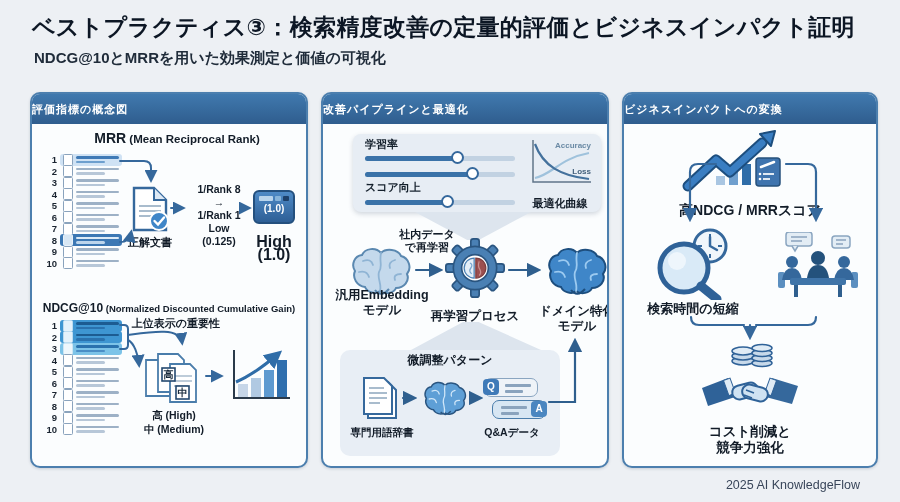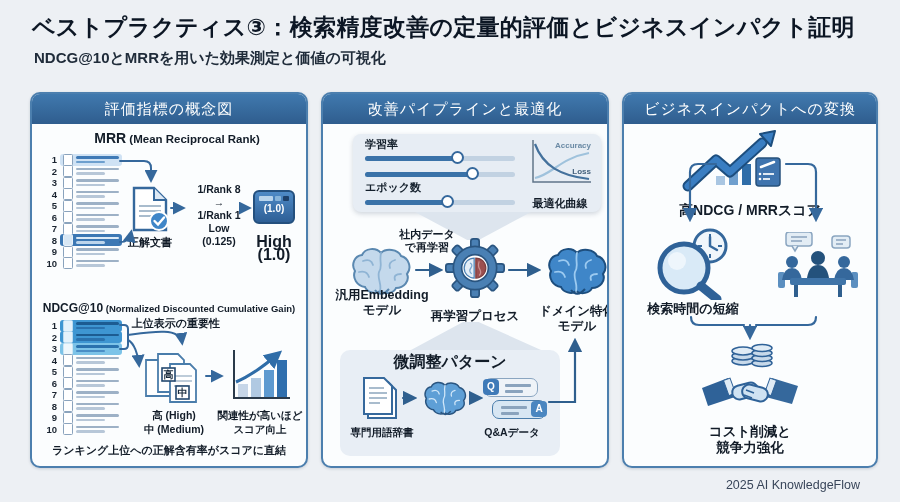--- a/index.html
+++ b/index.html
@@ -4,21 +4,21 @@
 <style>
   html,body{margin:0;padding:0}
   body{width:900px;height:502px;background:#edf0f4;position:relative;overflow:hidden;
        font-family:"Liberation Sans","DejaVu Sans",sans-serif;color:#15202c}
   .title{position:absolute;left:32px;top:12px;font-size:23px;font-weight:700;color:#0c1624;letter-spacing:.3px}
   .subtitle{position:absolute;left:34px;top:49px;font-size:15px;font-weight:700;color:#202c3a}
   .panels{position:absolute;left:30px;top:92px;display:flex;gap:13px}
   .panel{background:#fbfdfe;border:2px solid #4c7fae;border-radius:10px;height:372px;overflow:hidden;
          box-shadow:0 1px 3px rgba(30,50,80,.18)}
   .p1{width:274px}.p2{width:284px}.p3{width:252px}
-  .phead{height:30px;line-height:30px;text-align:center;color:#fff;font-weight:400;font-size:15px;
+  .phead{height:30px;line-height:30px;color:#fff;font-weight:700;font-size:11px;
          letter-spacing:1px;background:linear-gradient(#4079ae,#2f5d8e)}
   .pbody{position:relative;height:342px}
   .abs{position:absolute}
   .lab{position:absolute;text-align:center;font-weight:700;color:#121c28}
   .ov{position:absolute;inset:0;pointer-events:none}
   
   .rlist{position:absolute;display:flex;flex-direction:column}
   .rrow{display:flex;align-items:center;gap:3px;height:11.5px}
   .rnum{width:15px;text-align:right;font-size:9.5px;font-weight:700;color:#1a2430}
   .rbar{display:flex;align-items:center;gap:3px;width:56px;padding:1px 3px;border-radius:3px;height:10px}
@@ -342,26 +342,21 @@
               <path d="M0 0 L10 5 L0 10 Z" fill="#2f6da8"></path>
             </marker>
           </defs>
         <rect x="10" y="36" width="10" height="14" fill="#c6d6e8"></rect>
         <rect x="23" y="30" width="10" height="20" fill="#b0c9e2"></rect>
         <rect x="36" y="22" width="10" height="28" fill="#5e9ad0"></rect>
         <rect x="49" y="12" width="10" height="38" fill="#2f6fae"></rect>
         <path d="M6 2 V50 H62" fill="none" stroke="#2a3a4a" stroke-width="2"></path>
         <path d="M8 34 C 22 28 36 18 50 6" fill="none" stroke="#2f6da8" stroke-width="3" marker-end="url(#ah4)"></path>
       </svg>
-      <div class="lab" style="left:182px;width:92px;top:284px;font-size:10.5px;line-height:14px">
-        <div>関連性が高いほど</div>
-        <div>スコア向上</div>
-      </div>
-
-      <div class="lab" style="left:0;right:0;top:319px;font-size:11px">ランキング上位への正解含有率がスコアに直結</div>
+
 
       <svg class="ov" viewBox="0 0 274 342">
         <defs>
             <marker id="ah1" viewBox="0 0 10 10" refX="7" refY="5" markerWidth="6.5" markerHeight="6.5" orient="auto">
               <path d="M0 0 L10 5 L0 10 Z" fill="#35689c"></path>
             </marker>
           </defs>
         <g fill="none" stroke="#35689c" stroke-width="2" stroke-linecap="round">
           <path d="M88 37 H112 Q119 37 119 44 V55" marker-end="url(#ah1)"></path>
           <path d="M88 118 C96 118 98 114 99 109" marker-end="url(#ah1)"></path>
@@ -382,21 +377,21 @@
       <div class="tcard">
         <div class="slabel" style="left:12px;top:3px">学習率</div>
         <div class="track" style="left:12px;top:22px">
             <div class="fill" style="width:62%"></div>
             <div class="knob" style="left:62%"></div>
           </div>
         <div class="track" style="left:12px;top:38px">
             <div class="fill" style="width:72%"></div>
             <div class="knob" style="left:72%"></div>
           </div>
-        <div class="slabel" style="left:12px;top:46px">エポック数</div>
+        <div class="slabel" style="left:12px;top:46px">スコア向上</div>
         <div class="track" style="left:12px;top:66px">
             <div class="fill" style="width:55%"></div>
             <div class="knob" style="left:55%"></div>
           </div>
         <svg class="abs" style="left:172px;top:4px" width="70" height="52" viewBox="0 0 70 52">
           <path d="M8 2 V44 H66" fill="none" stroke="#607489" stroke-width="1.5"></path>
           <path d="M10 40 C 26 37 36 20 64 15" fill="none" stroke="#9fc2dc" stroke-width="2.2"></path>
           <path d="M10 6 C 18 28 36 38 64 41" fill="none" stroke="#44719c" stroke-width="2.2"></path>
           <text x="66" y="10" text-anchor="end" font-size="8" font-weight="bold" fill="#6b8aa5">Accuracy</text>
           <text x="66" y="36" text-anchor="end" font-size="8" font-weight="bold" fill="#44617c">Loss</text>
@@ -442,21 +437,21 @@
         <div>汎用Embedding</div>
         <div>モデル</div>
       </div>
       <div class="lab" style="left:98px;width:108px;top:184px;font-size:12.5px">再学習プロセス</div>
       <div class="lab" style="left:212px;width:84px;top:180px;font-size:12.5px;line-height:15px">
         <div>ドメイン特化</div>
         <div>モデル</div>
       </div>
 
       <div class="ftcard">
-        <div class="lab" style="left:0;right:0;top:2px;font-size:16px">微調整パターン</div>
+        <div class="lab" style="left:0;right:0;top:2px;font-size:12px">微調整パターン</div>
         <svg class="abs" style="left:22px;top:26px" width="40" height="46" viewBox="0 0 40 46">
           <path d="M6 6 H26 L34 14 V42 H6 Z" fill="#fff" stroke="#35689c" stroke-width="2"></path>
           <path d="M2 2 H22 L30 10 V38 H2 Z" fill="#fff" stroke="#35689c" stroke-width="2"></path>
           <path d="M7 12 H22 M7 17 H25 M7 22 H25 M7 27 H18" stroke="#a9bccd" stroke-width="1.8"></path>
         </svg>
         <svg class="abs" style="left:82px;top:30px" width="46" height="38" viewBox="0 0 64 52">
           <path d="M32 7 C27 1 16 2 13 9 C5 10 2 19 6 25 C3 32 8 40 16 41 C18 46 27 49 31 45 C36 49 45 47 47 42 C55 42 61 35 58 28 C63 22 60 12 52 10 C49 3 37 2 32 7 Z" fill="#5e9fd6" stroke="#2a5580" stroke-width="2"></path>
           <path d="M32 7 C30 16 34 20 30 26 C28 32 33 38 31 45 M14 15 Q22 12 24 19 M10 26 Q18 24 20 31 M46 14 Q39 16 41 22 M52 28 Q44 28 46 34" fill="none" stroke="#cfe6f8" stroke-width="1.8" stroke-linecap="round"></path>
           <path d="M26 44 Q32 52 40 43" fill="none" stroke="#2a5580" stroke-width="2"></path>
         </svg>

